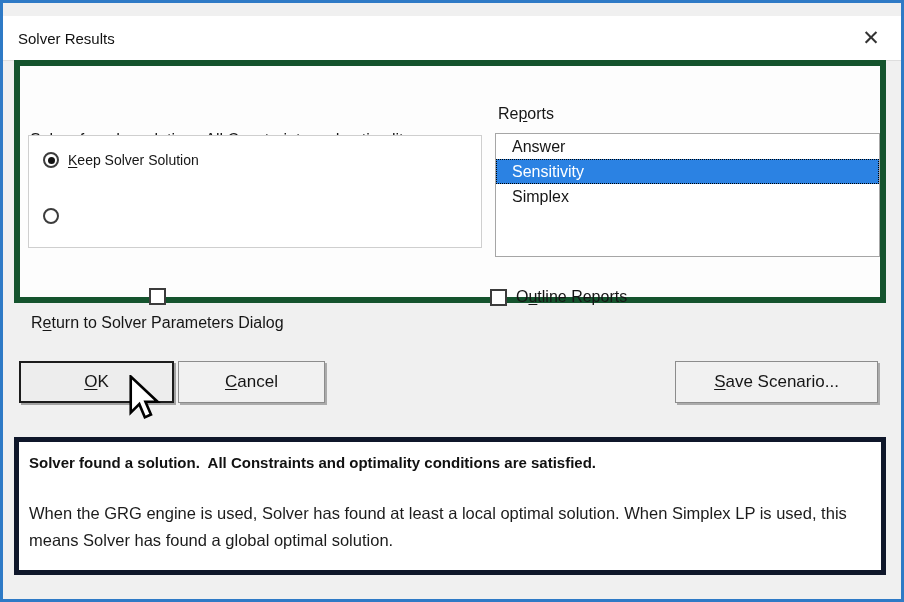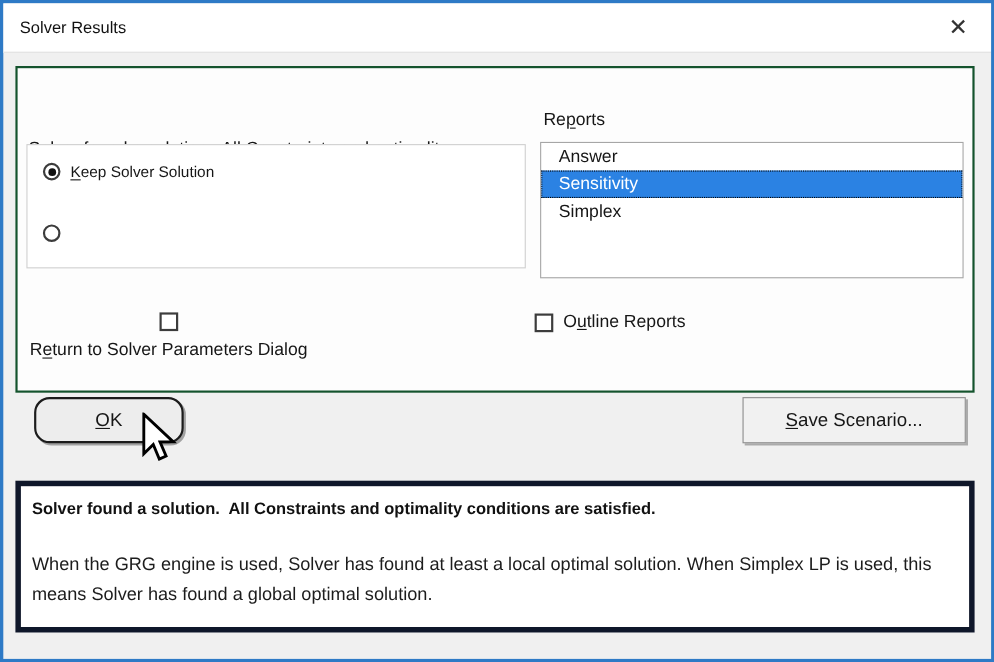--- a/index.html
+++ b/index.html
@@ -9,41 +9,41 @@
   .window {
     position: relative;
     width: 904px; height: 602px;
     border: 3px solid #2e7ac6;
     background: #f0f0f0;
     overflow: hidden;
   }
 
   
   .titlebar {
-    position: absolute; left: 0; top: 0; right: 0; height: 45px;
+    position: absolute; left: 0; top: 13px; right: 0; height: 45px;
     background: #ffffff;
     border-bottom: 1px solid #dedede;
   }
   .title-text {
     position: absolute; left: 15px; top: 0; line-height: 45px;
     font-size: 15px; color: #111;
   }
   .close-btn {
     position: absolute; right: 10px; top: 0; width: 40px; height: 45px;
     background: transparent; border: none;
     font-size: 21px; color: #333; line-height: 45px; text-align: center;
     font-family: "DejaVu Sans", sans-serif;
     cursor: default;
   }
 
   
   .main-group {
-    position: absolute; left: 11px; top: 57px; width: 872px; height: 297px;
+    position: absolute; left: 11px; top: 57px; width: 872px; height: 243px;
     background: #fdfdfd;
-    border: 2px solid #14532d;
+    border: 6px solid #14532d;
   }
   .message {
     position: absolute; left: 10px; top: 14px;
     font-size: 16px; line-height: 24px; color: #161616;
     white-space: pre-wrap;
   }
 
   .reports-label {
     position: absolute; left: 478px; top: 39px;
     font-size: 16px; color: #161616;
@@ -100,21 +100,21 @@
     font-size: 17px; color: #161616; text-align: center;
     background: #f1f1f1; border: 1px solid #8c8c8c;
     box-shadow: 2px 2px 0 #ababab;
     cursor: default;
   }
   .btn.default {
     background: #ededed;
     border: 2px solid #1c1c1c;
     box-shadow: 2px 2px 0 #a2a2a2;
   }
-  .btn-ok     { left: 28px;  width: 136px; border-radius: 14px; }
+  .btn-ok     { left: 16px;  width: 155px; }
   .btn-cancel { left: 175px; width: 147px; }
   .btn-save   { left: 672px; width: 203px; }
 
   
   .summary-panel {
     position: absolute; left: 11px; top: 434px; width: 872px; height: 138px;
     background: #ffffff; border: 5px solid #0f172a;
   }
   .summary-heading {
     position: absolute; left: 10px; top: 12px; width: 845px;
@@ -175,20 +175,21 @@
     </div>
     <div class="check-row c2">
       <span class="checkbox"></span>
       <span class="check-label"><span>O</span><span class="u">u</span><span>tline Reports</span></span>
     </div>
 
   </div>
 
   <button class="btn default btn-ok"><span></span><span class="u">O</span><span>K</span></button>
 
+  <button class="btn btn-cancel"><span></span><span class="u">C</span><span>ancel</span></button>
 
   <button class="btn btn-save"><span></span><span class="u">S</span><span>ave Scenario...</span></button>
 
   <div class="summary-panel">
     <div class="summary-heading">Solver found a solution.  All Constraints and optimality conditions are satisfied.</div>
     <div class="summary-body">When the GRG engine is used, Solver has found at least a local optimal solution. When Simplex LP is used, this means Solver has found a global optimal solution.</div>
   </div>
 
   <svg class="cursor" width="38" height="46" viewBox="0 0 24 30">
     <path d="M4 1 L4 24.5 L9.6 19 L13.2 27.6 L17.2 25.8 L13.6 17.4 L21.5 17.4 Z" fill="#ffffff" stroke="#000000" stroke-width="1.7" stroke-linejoin="miter"></path>

